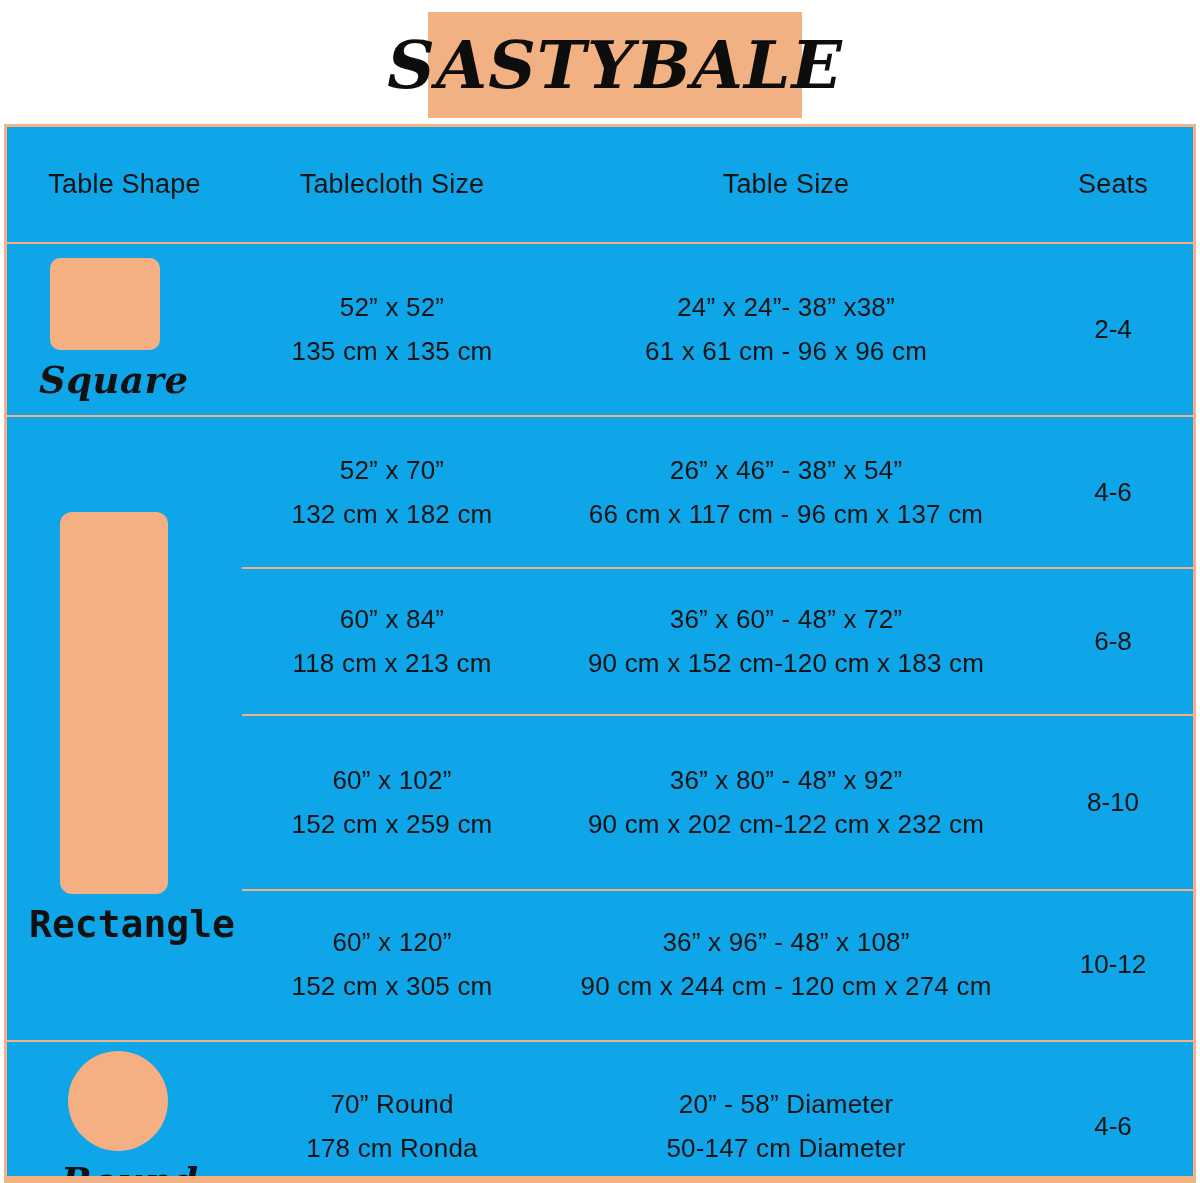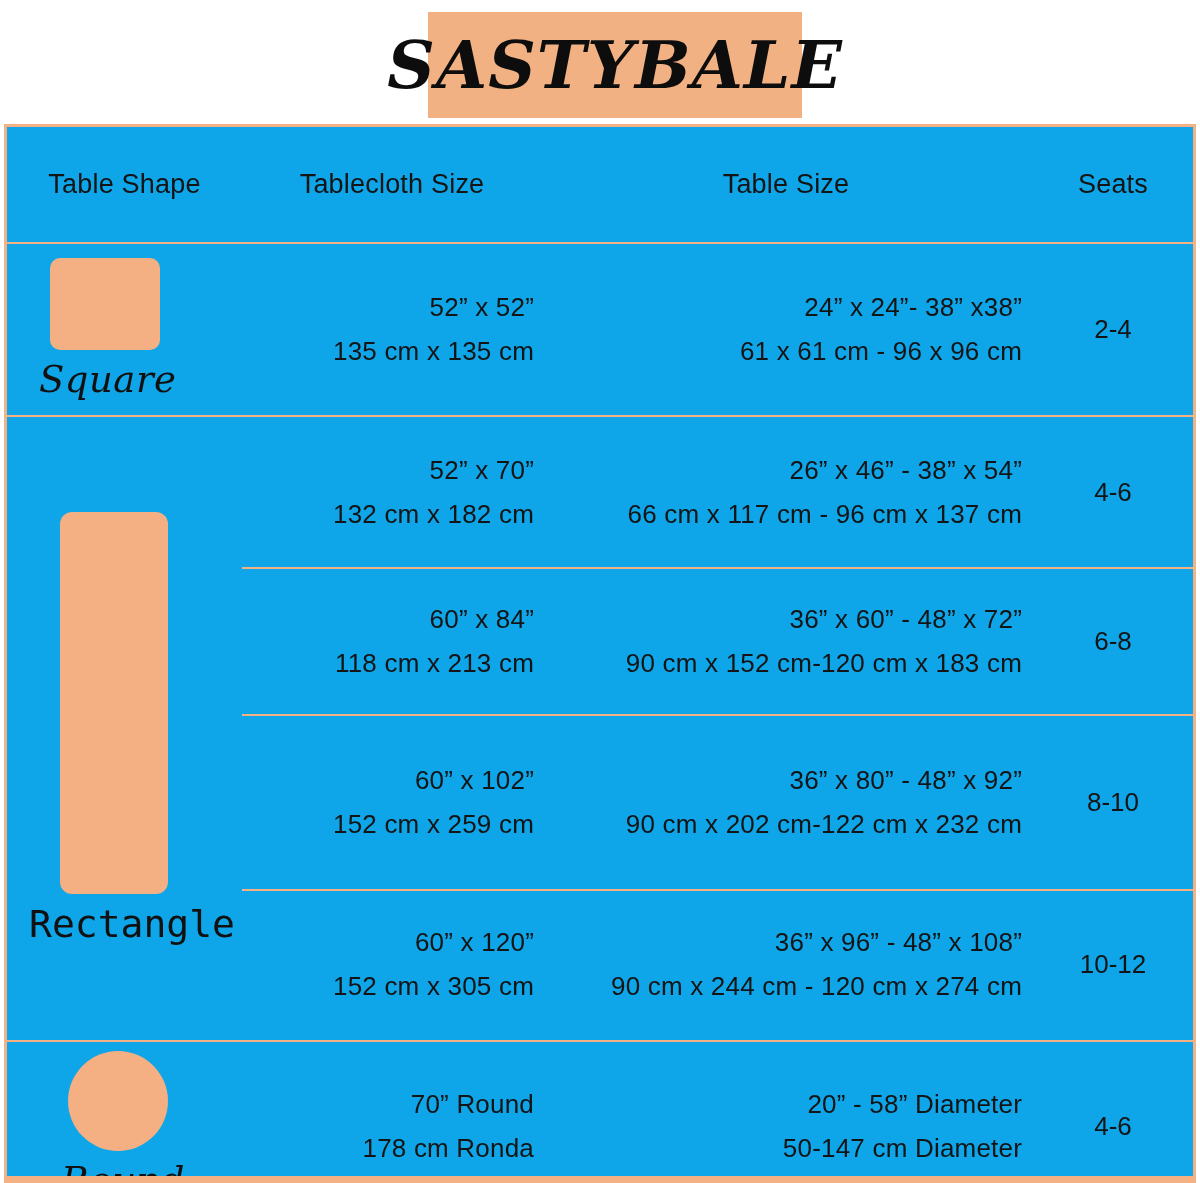--- a/index.html
+++ b/index.html
@@ -92,21 +92,21 @@
   }
   tbody tr:first-child td {
     border-top: none;
   }
   
   td.no-top-border { border-top: none; }
 
   .cell-lines {
     display: flex;
     flex-direction: column;
-    align-items: flex-end;
+    align-items: center;
     justify-content: center;
     gap: 13px;
     padding: 14px 8px;
   }
   .line {
     font-size: 26px;
     color: #141414;
     white-space: nowrap;
     letter-spacing: .2px;
   }
@@ -120,20 +120,21 @@
     position: relative;
     text-align: left;
   }
   .shape-inner {
     display: flex;
     flex-direction: column;
     align-items: flex-start;
     justify-content: center;
     height: 100%;
     padding-left: 34px;
+    font-weight: bold;
   }
   .swatch-square {
     width: 110px;
     height: 92px;
     background: #f4b083;
     border-radius: 10px;
     margin-left: 9px;
   }
   .swatch-rect {
     width: 108px;

